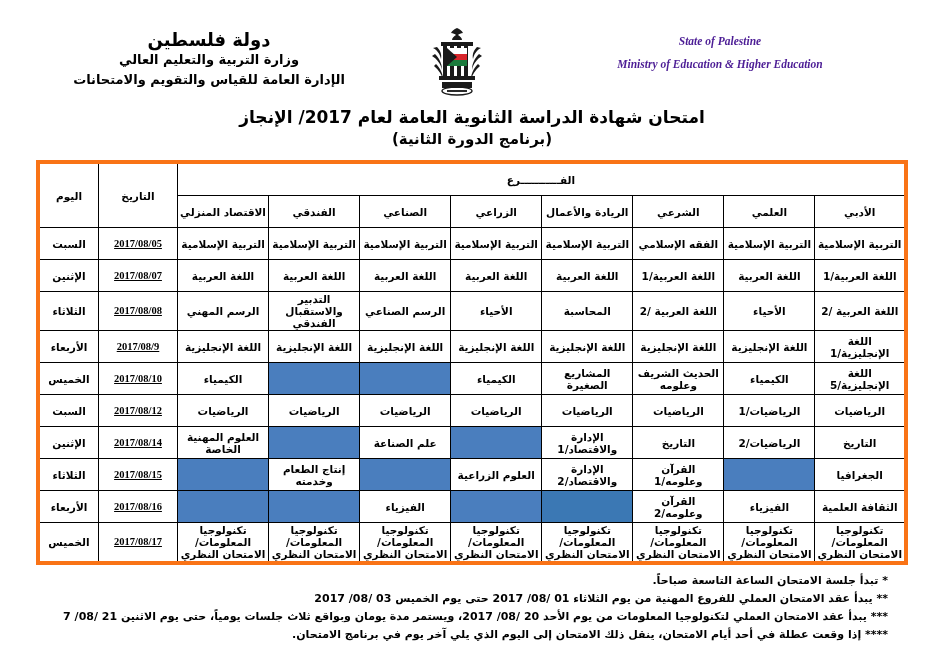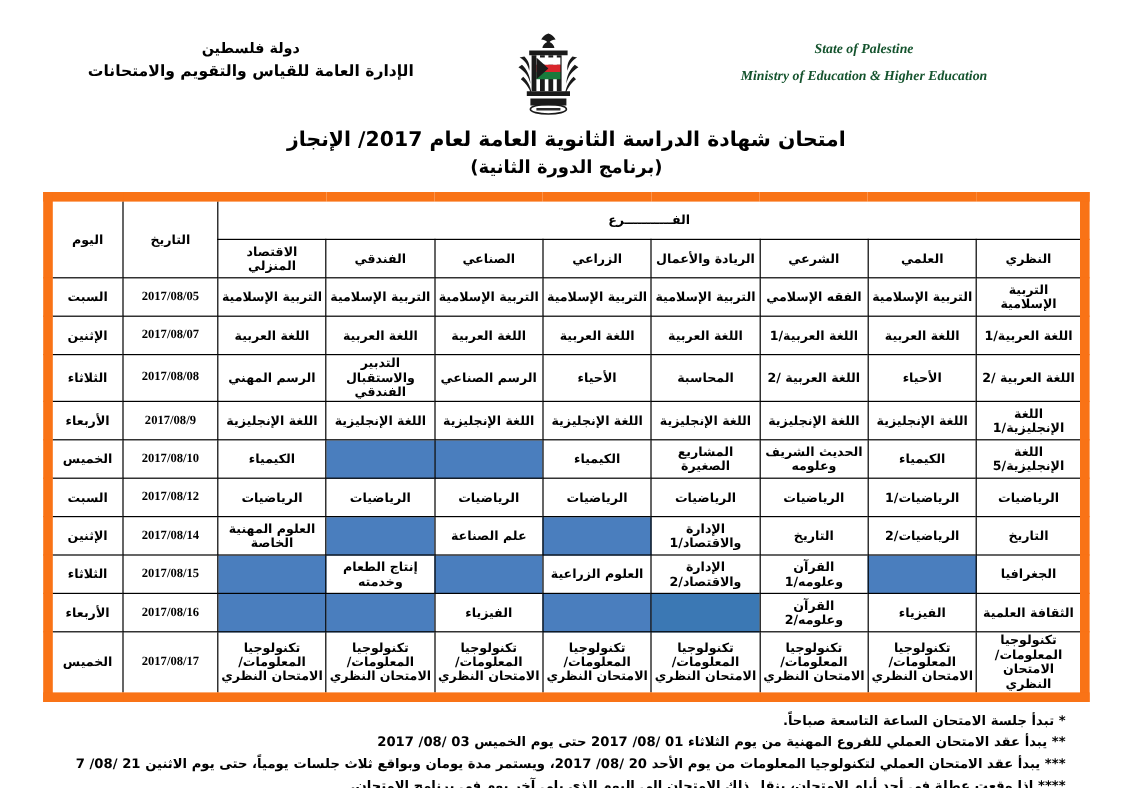--- a/index.html
+++ b/index.html
@@ -19,25 +19,25 @@
     padding:26px 44px 0 44px;box-sizing:border-box;
   }
   .head-ar{
     direction:rtl;text-align:center;
     width:330px;
     font-family:"DejaVu Sans",sans-serif;
     font-weight:bold;
     padding-top:4px;
   }
   .head-ar div{font-size:13px;line-height:20px;letter-spacing:-.3px;}
-  .head-ar .l1{font-size:12px;}
+  .head-ar .l1{font-size:18px;}
   .head-en{
     direction:ltr;text-align:center;width:360px;
     font-family:"Liberation Serif","DejaVu Serif",serif;
-    font-style:italic;font-weight:bold;color:#14532d;
+    font-style:italic;font-weight:bold;color:#4c1d95;
     padding-top:4px;
   }
   .head-en div{font-size:11.5px;line-height:23px;white-space:nowrap;}
 
   .emblem{width:74px;display:flex;justify-content:center;align-items:flex-start;}
   .emblem svg{display:block;}
 
   
   .title-wrap{
     direction:rtl;text-align:center;margin-top:8px;
@@ -54,26 +54,26 @@
     font-family:"DejaVu Sans",sans-serif;
   }
   table.sched th,table.sched td{
     border:1px solid #000;
     text-align:center;vertical-align:middle;
     font-size:10.5px;font-weight:bold;
     height:29px;padding:1px 2px;
     line-height:12px;
     word-break:break-word;
   }
-  .outer{border:8px solid #f97316;margin-left:39px;}
+  .outer{border:4px solid #f97316;margin-left:39px;}
   th.branch-head{font-size:14px;letter-spacing:6px;height:26px;}
   th.col-day{width:54px;font-size:11px;}
   th.col-date{width:74px;font-size:11px;}
   td.day{font-size:11px;}
-  td.date{font-size:11.5px;font-family:"Liberation Serif","DejaVu Serif",serif;font-weight:bold;direction:ltr;}
+  td.date{font-size:11.5px;font-family:"Liberation Serif","DejaVu Serif",serif;font-weight:bold;direction:ltr;text-decoration:underline;}
   th.sub{font-size:11.5px;height:26px;}
   td.blue{background:#4a7ebe;}
   td.blue2{background:#3b78b4;}
   td.tiny{font-size:8px;line-height:10px;}
   td.two-line{font-size:9.5px;line-height:11px;}
   tr.lastrow td{height:34px;}
 
   
   .notes{
     direction:rtl;text-align:right;
@@ -84,20 +84,21 @@
 </style>
 </head>
 <body>
 
 <div class="page">
 
   <div class="masthead">
 
     <div class="head-ar">
       <div class="l1">دولة فلسطين</div>
+      <div>وزارة التربية والتعليم العالي</div>
       <div>الإدارة العامة للقياس والتقويم والامتحانات</div>
     </div>
 
     <div class="emblem">
       <svg width="66" height="72" viewBox="0 0 66 72" aria-hidden="true">
         <g fill="#1a1a1a">
           <path d="M33 2c-3 1-5 3-6 5 2 0 4 1 5 2-2 1-4 3-4 5h10c0-2-2-4-4-5 1-1 3-2 5-2-1-2-3-4-6-5z"></path>
           <path d="M17 16h32v4H17z"></path>
           <path d="M19 20h4v30h-4zM26 20h4v30h-4zM33 20h4v30h-4zM40 20h4v30h-4z"></path>
           <path d="M9 22c4 2 7 6 8 11 1-5-1-9-4-12l-4 1zM57 22c-4 2-7 6-8 11-1-5 1-9 4-12l4 1z"></path>
@@ -130,21 +131,21 @@
 
   <div class="tbl-wrap">
     <table class="sched outer">
       <thead>
         <tr>
           <th class="branch-head" colspan="8">الفـــــــــــرع</th>
           <th class="col-date" rowspan="2">التاريخ</th>
           <th class="col-day" rowspan="2">اليوم</th>
         </tr>
         <tr id="branch-row">
-            <th class="sub">النظري</th>
+            <th class="sub">الأدبي</th>
             <th class="sub">العلمي</th>
             <th class="sub">الشرعي</th>
             <th class="sub">الريادة والأعمال</th>
             <th class="sub">الزراعي</th>
             <th class="sub">الصناعي</th>
             <th class="sub">الفندقي</th>
             <th class="sub">الاقتصاد المنزلي</th>
           </tr>
       </thead>
       <tbody id="sched-body">

